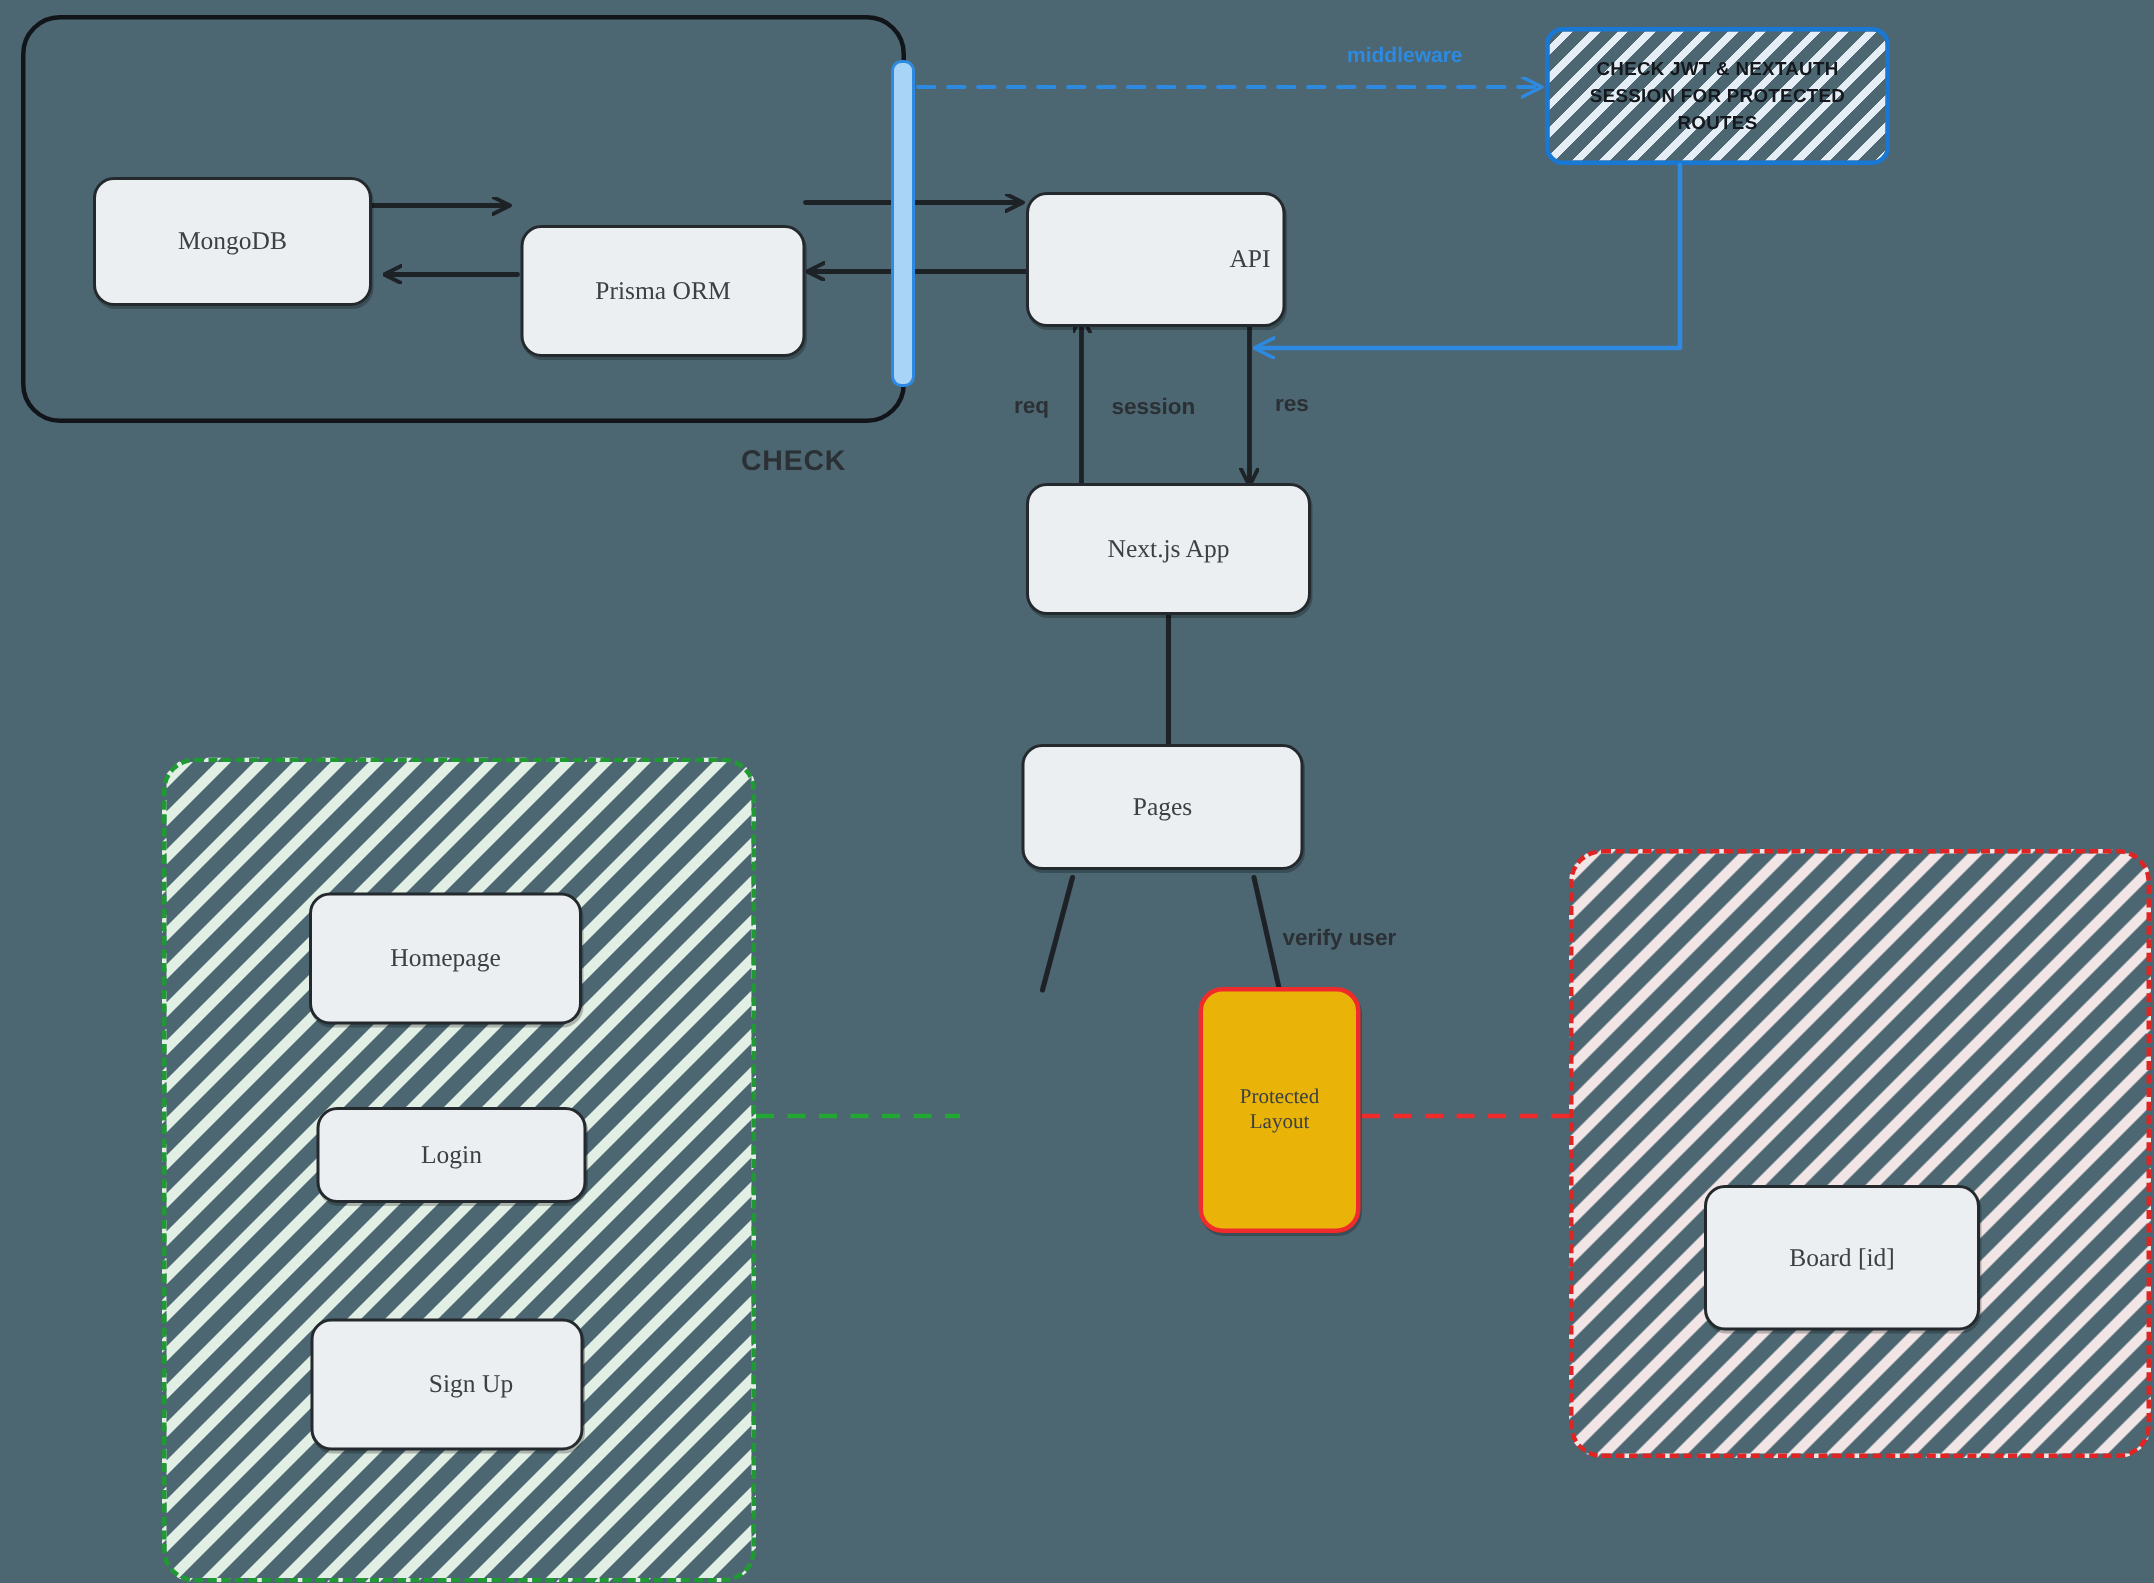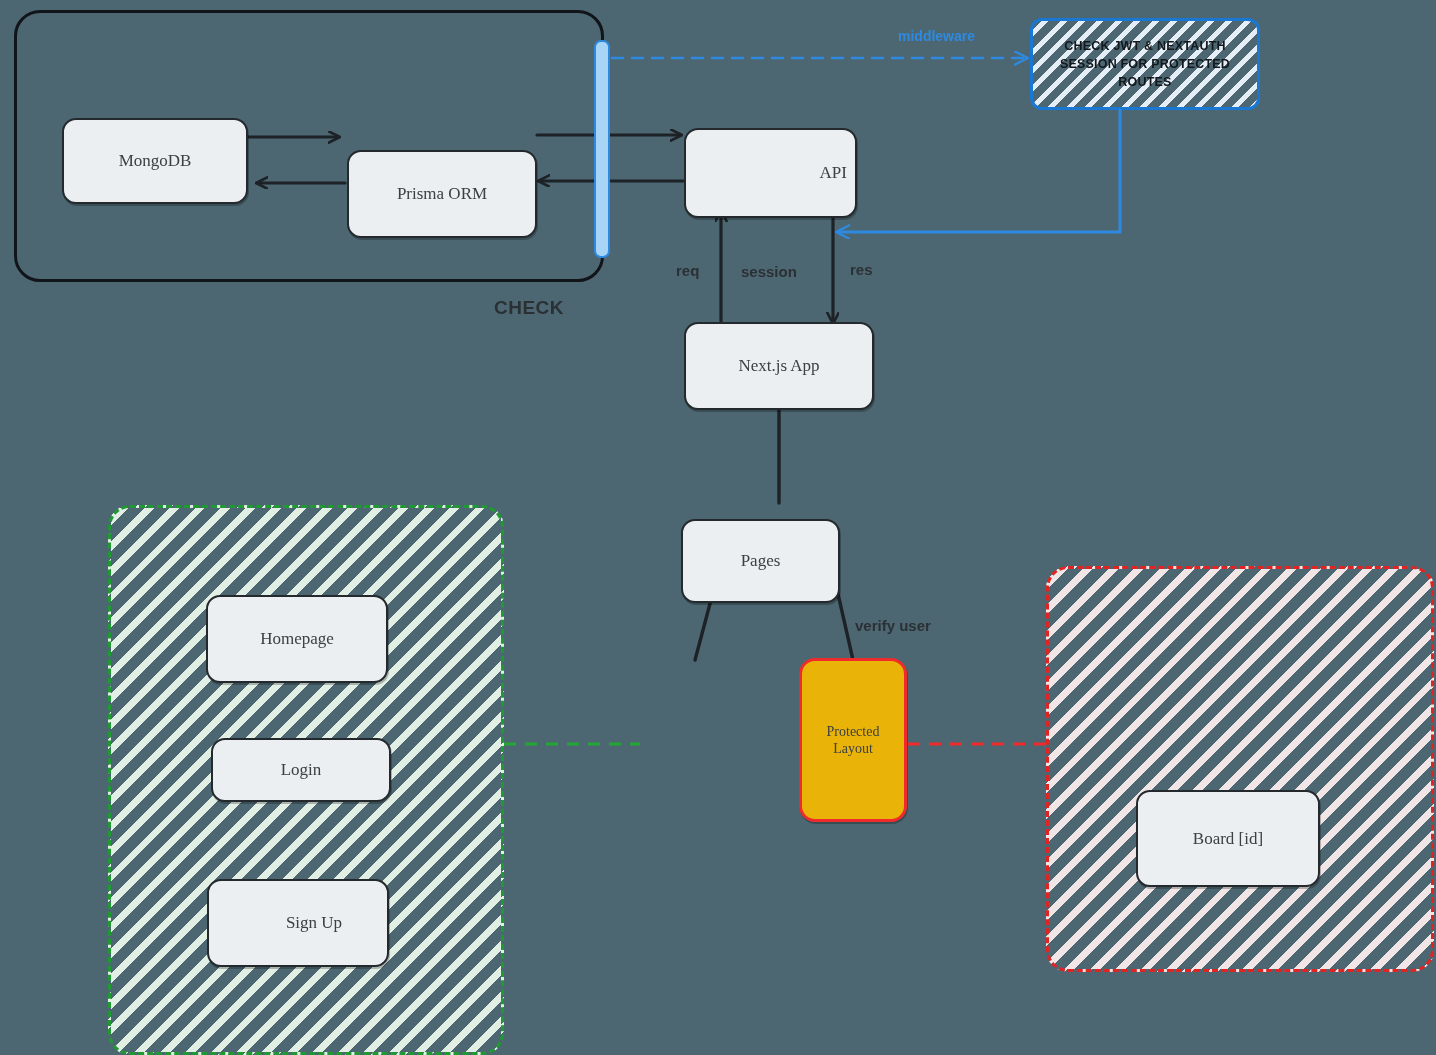--- a/index.html
+++ b/index.html
@@ -198,21 +198,21 @@
   </div>
 
   <div class="node" style="left:684px; top:128px; width:173px; height:90px;justify-content:flex-end;">
     <span>API</span>
   </div>
 
   <div class="node" style="left:684px; top:322px; width:190px; height:88px;">
     <span>Next.js App</span>
   </div>
 
-  <div class="node" style="left:681px; top:519px; width:159px; height:84px;">
+  <div class="node" style="left:681px; top:496px; width:188px; height:84px;">
     <span>Pages</span>
   </div>
 
 
   <div class="node red-node small" style="left:799px; top:658px; width:108px; height:164px;">
     <span>Protected Layout</span>
   </div>
 
   <div class="node" style="left:206px; top:595px; width:182px; height:88px;">
     <span>Homepage</span>

